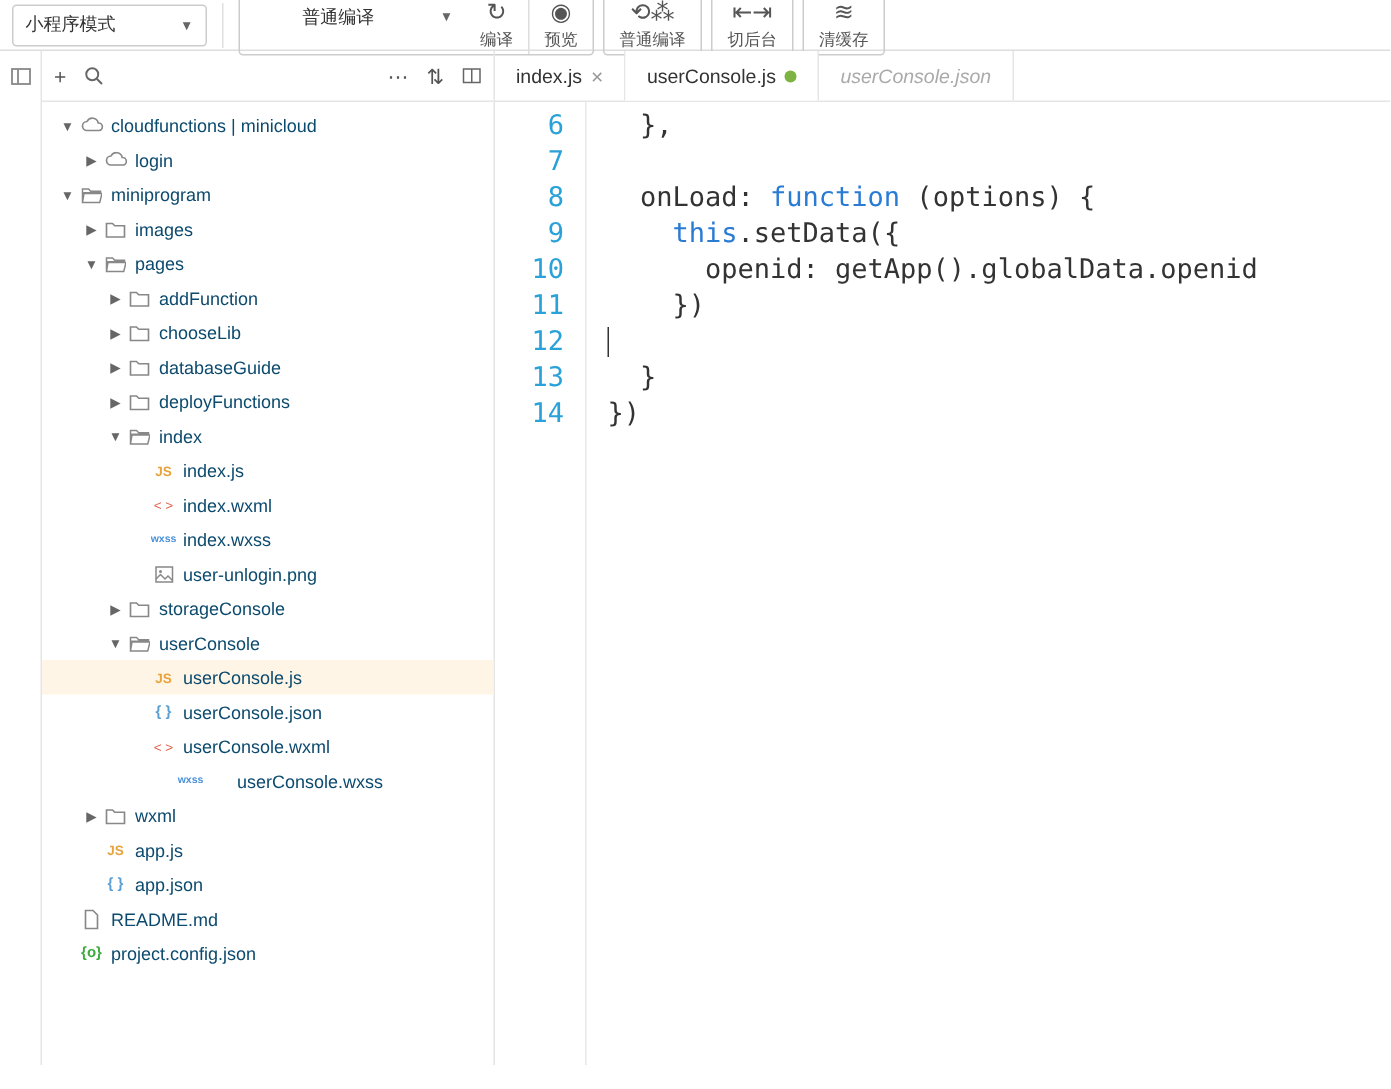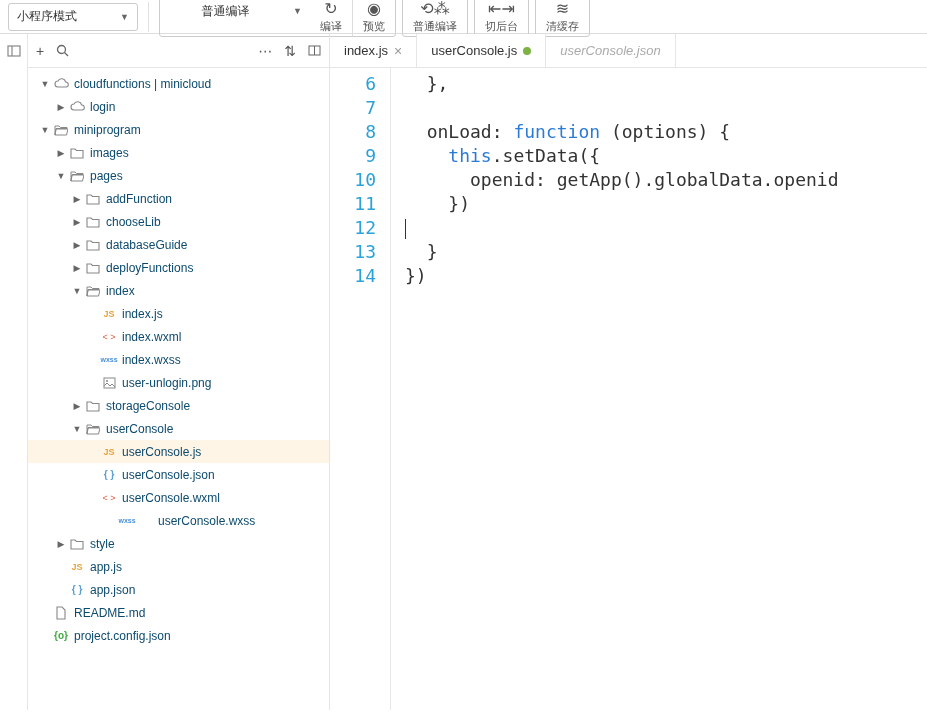--- a/index.html
+++ b/index.html
@@ -295,21 +295,21 @@
           <span class="tree-icon ico-wxss">wxss</span>
           <span class="tree-label">userConsole.wxss</span>
         </div>
         <div class="tree-row" style="padding-left: 26px;">
           <span class="tree-chevron">▶</span>
           <span class="tree-icon ico-folder">
             <svg width="14" height="12" viewBox="0 0 14 12">
               <path d="M1 2h4l1.5 1.5H13v7.5H1z" fill="none" stroke="#888" stroke-width="1.1"></path>
             </svg>
           </span>
-          <span class="tree-label">style</span>
+          <span class="tree-label">wxml</span>
         </div>
         <div class="tree-row" style="padding-left: 26px;">
           <span class="tree-chevron"></span>
           <span class="tree-icon ico-js">JS</span>
           <span class="tree-label">app.js</span>
         </div>
         <div class="tree-row" style="padding-left: 26px;">
           <span class="tree-chevron"></span>
           <span class="tree-icon ico-json">{ }</span>
           <span class="tree-label">app.json</span>

